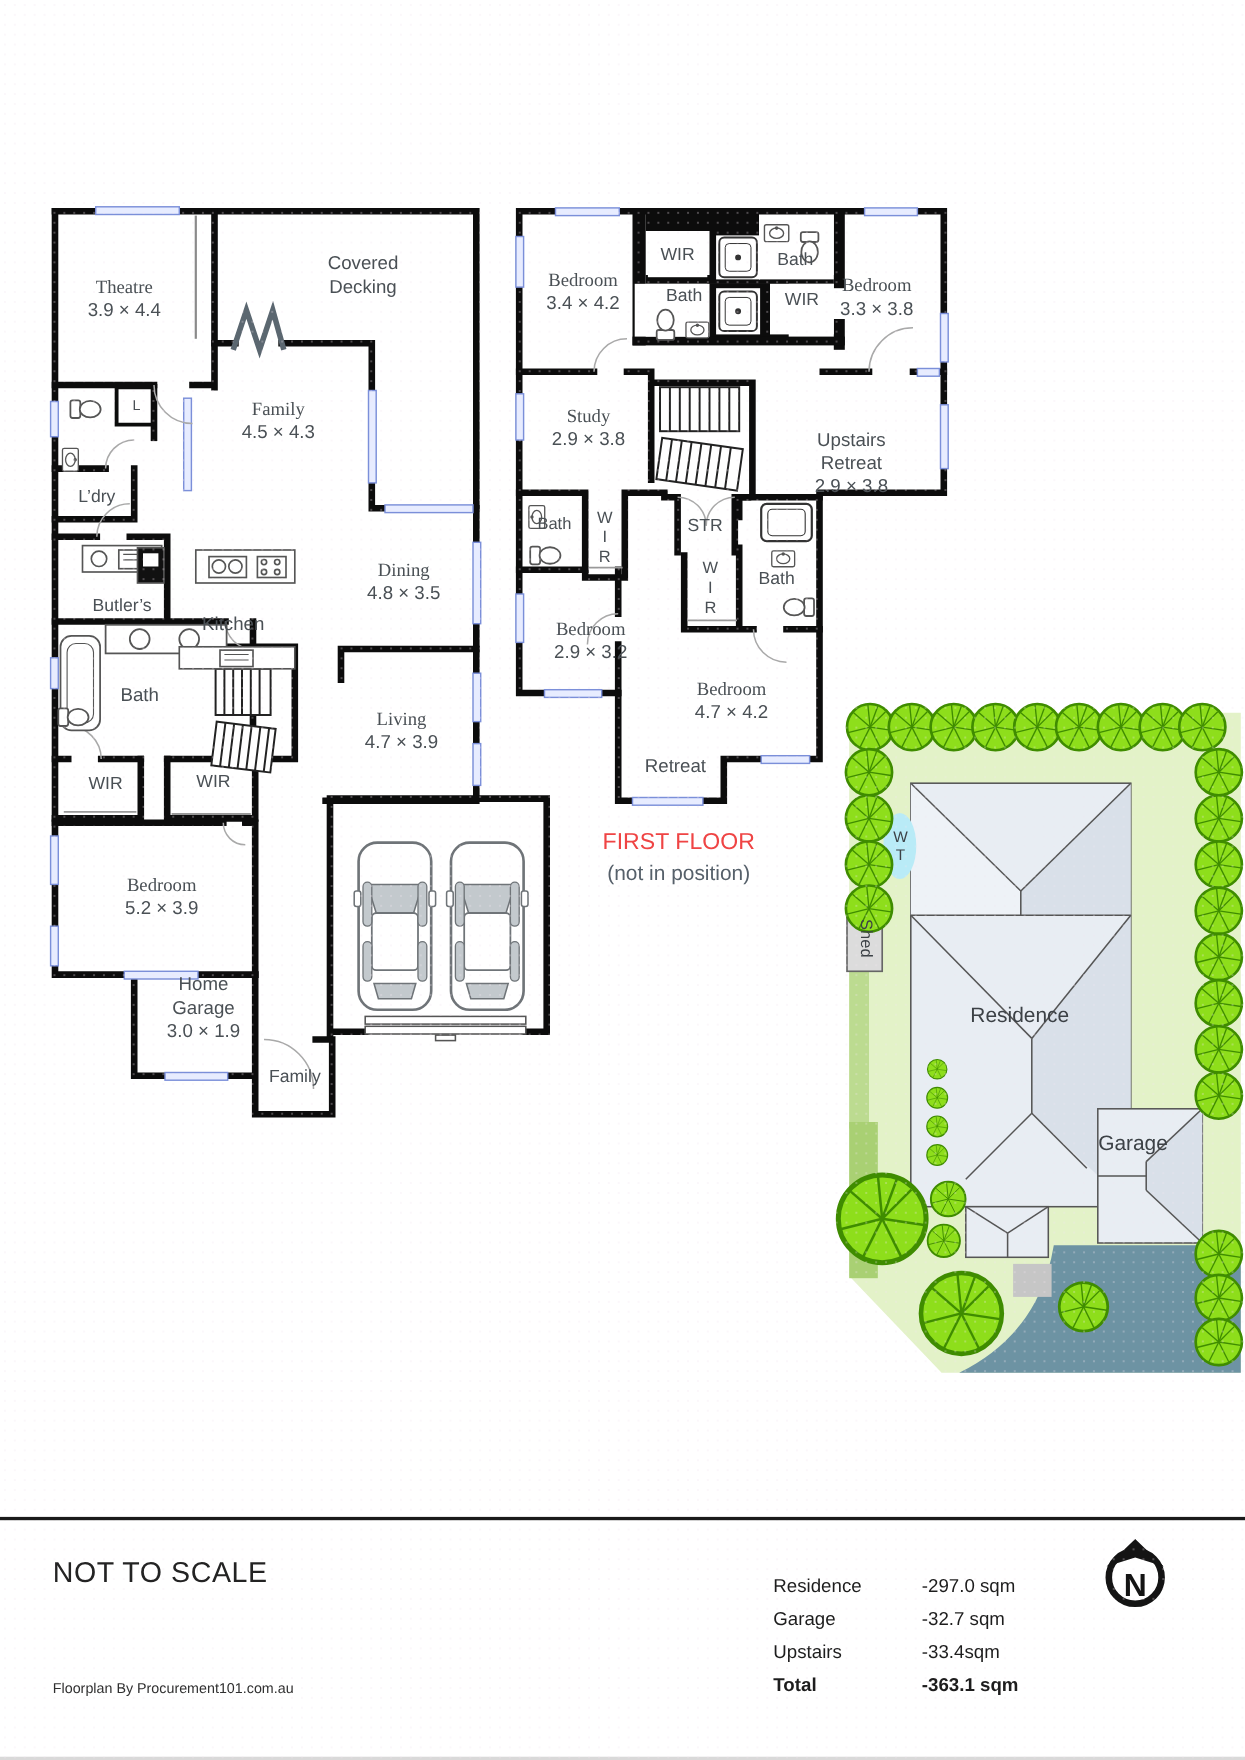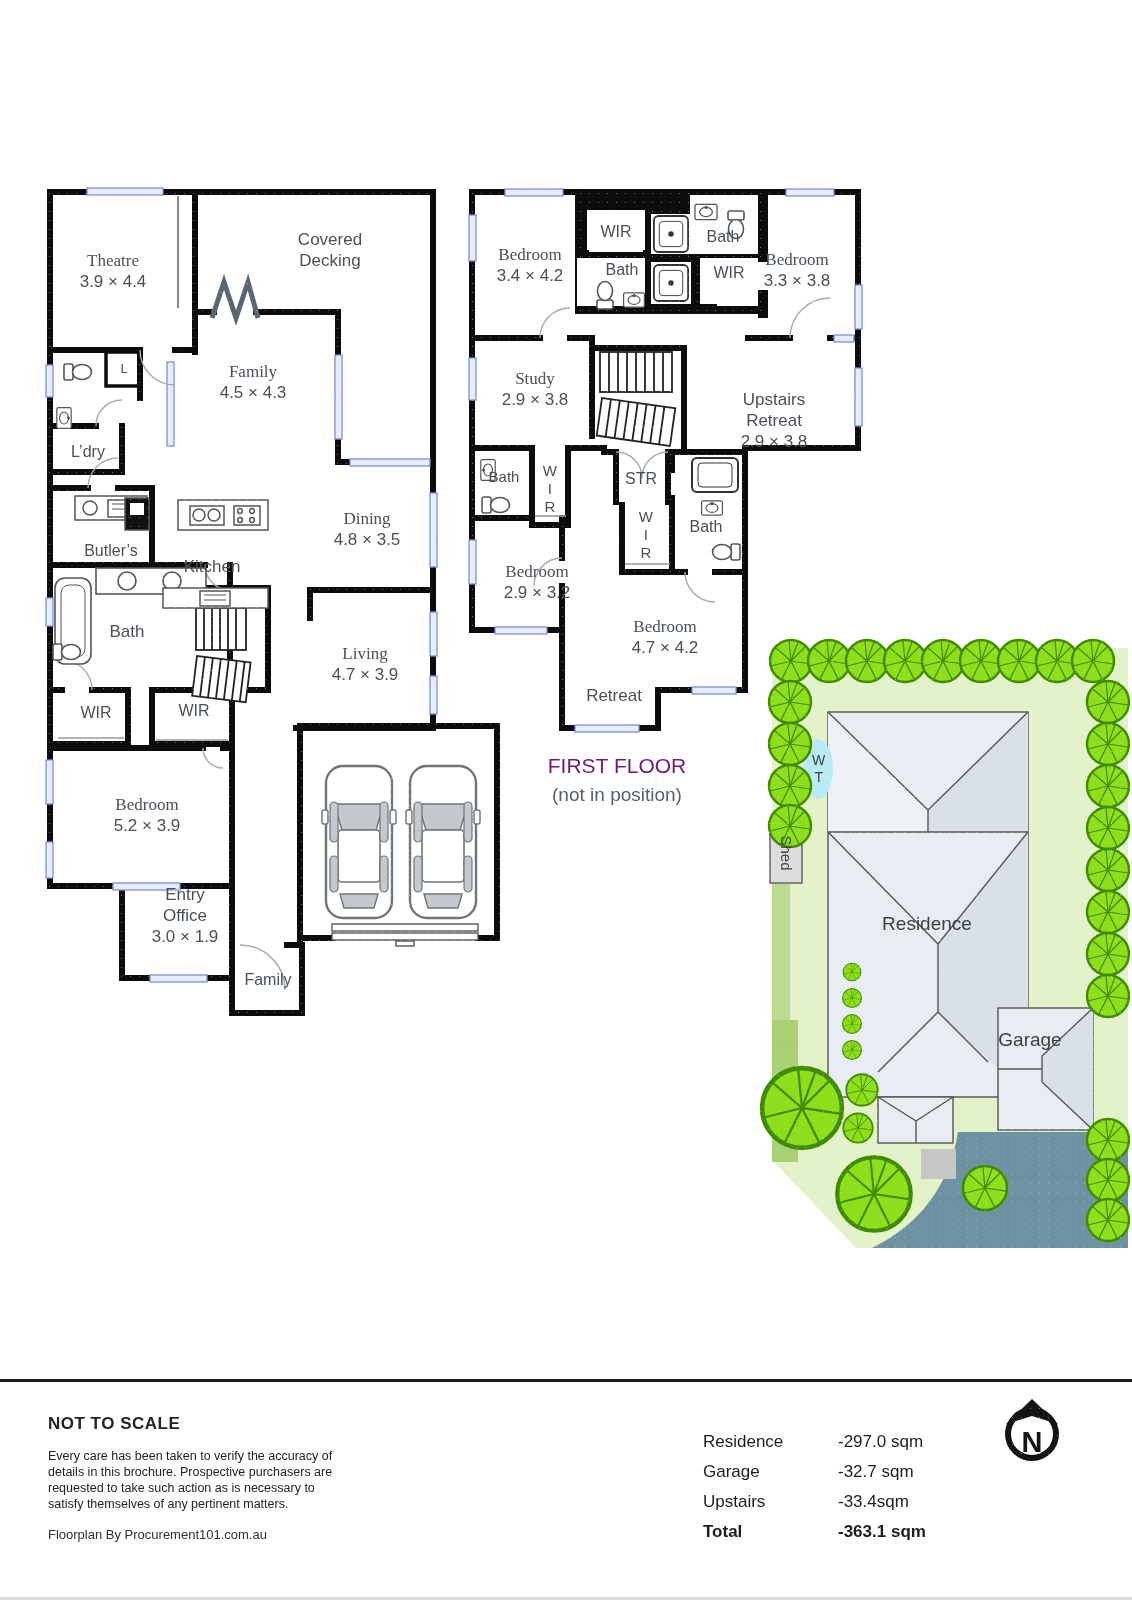--- a/index.html
+++ b/index.html
@@ -14,21 +14,21 @@
   .wrap{white-space:normal;}
   .s16{font-size:16px}.s15{font-size:15px}.s14{font-size:14px}.s13{font-size:13px}
   .s19{font-size:19px}.s21{font-size:21px}
   .vup{writing-mode:vertical-rl;text-orientation:upright;letter-spacing:1px;}
   .vrot{writing-mode:vertical-rl;}
   .dims{display:block;}
   .roomname{display:block;font-family:Liberation Serif, serif;}
   
   .ftr{position:absolute;color:#1d1d1d;z-index:5;}
   #divider{position:absolute;left:0;top:1379px;width:1132px;height:3px;background:#1a1a1a;z-index:4;}
-  #nts{left:48px;top:1414px;font-weight:bold;font-size:17px;letter-spacing:.5px;color:#232323;}
+  #nts{left:48px;top:1414px;font-weight:normal;font-size:26px;letter-spacing:.5px;color:#232323;}
   #disc{left:48px;top:1448px;width:300px;font-size:12.5px;line-height:1.28;color:#232323;text-align:left;}
   #credit{left:48px;top:1527px;font-size:13px;color:#303030;}
   .area-label{left:703px;font-size:17px;}
   .area-value{left:838px;font-size:17px;}
   .bold{font-weight:bold;}
   #north-n{position:absolute;left:1032px;top:1442px;transform:translate(-50%,-50%);
            font-size:29px;font-weight:600;color:#141414;z-index:6;}
   #bottom-artifact{position:absolute;left:0;top:1597px;width:1132px;height:3px;background:#d9d9d9;}
 </style>
 </head>
@@ -384,21 +384,21 @@
 <div class="lbl s16" style="left:194px;top:711px"><span>WIR</span></div>
 <div class="lbl" style="left:365px;top:664px">
   <span class="roomname">Living</span>
   <span class="dims">4.7 × 3.9</span>
 </div>
 <div class="lbl" style="left:147px;top:815px">
   <span class="roomname">Bedroom</span>
   <span class="dims">5.2 × 3.9</span>
 </div>
 <div class="lbl wrap" style="left:185px;top:916px;width:78px">
-  <span>Entry Office</span>
+  <span>Home Garage</span>
   <span class="dims">3.0 × 1.9</span>
 </div>
 <div class="lbl s16" style="left:268px;top:980px"><span>Family</span></div>
 
 <div class="lbl" style="left:530px;top:265px">
   <span class="roomname">Bedroom</span>
   <span class="dims">3.4 × 4.2</span>
 </div>
 <div class="lbl s16" style="left:616px;top:232px"><span>WIR</span></div>
 <div class="lbl s16" style="left:723px;top:237px"><span>Bath</span></div>
@@ -423,31 +423,30 @@
 <div class="lbl s16" style="left:706px;top:527px"><span>Bath</span></div>
 <div class="lbl" style="left:537px;top:582px">
   <span class="roomname">Bedroom</span>
   <span class="dims">2.9 × 3.2</span>
 </div>
 <div class="lbl" style="left:665px;top:637px">
   <span class="roomname">Bedroom</span>
   <span class="dims">4.7 × 4.2</span>
 </div>
 <div class="lbl" style="left:614px;top:696px"><span>Retreat</span></div>
-<div class="lbl s21" style="left:617px;top:766px;color:#701a75"><span>FIRST FLOOR</span></div>
+<div class="lbl s21" style="left:617px;top:766px;color:#ef4444"><span>FIRST FLOOR</span></div>
 <div class="lbl s19" style="left:617px;top:795px;color:#56606a"><span>(not in position)</span></div>
 
 <div class="lbl s19" style="left:927px;top:924px;color:#3c4146"><span>Residence</span></div>
 <div class="lbl s19" style="left:1030px;top:1040px;color:#3c4146"><span>Garage</span></div>
 <div class="lbl s15 vrot" style="left:786px;top:853px;color:#3c4146"><span>Shed</span></div>
 <div class="lbl s14 vup" style="left:818px;top:769px;color:#3c4146"><span>WT</span></div>
 
 <div id="divider"></div>
 <div class="ftr" id="nts">NOT TO SCALE</div>
-<div class="ftr" id="disc">Every care has been taken to verify the accuracy of details in this brochure. Prospective purchasers are requested to take such action as is necessary to satisfy themselves of any pertinent matters.</div>
 <div class="ftr" id="credit">Floorplan By Procurement101.com.au</div>
 
 <div class="ftr area-label" style="top:1432px">Residence</div>
 <div class="ftr area-value" style="top:1432px">-297.0 sqm</div>
 <div class="ftr area-label" style="top:1462px">Garage</div>
 <div class="ftr area-value" style="top:1462px">-32.7 sqm</div>
 <div class="ftr area-label" style="top:1492px">Upstairs</div>
 <div class="ftr area-value" style="top:1492px">-33.4sqm</div>
 <div class="ftr area-label bold" style="top:1522px">Total</div>
 <div class="ftr area-value bold" style="top:1522px">-363.1 sqm</div>

